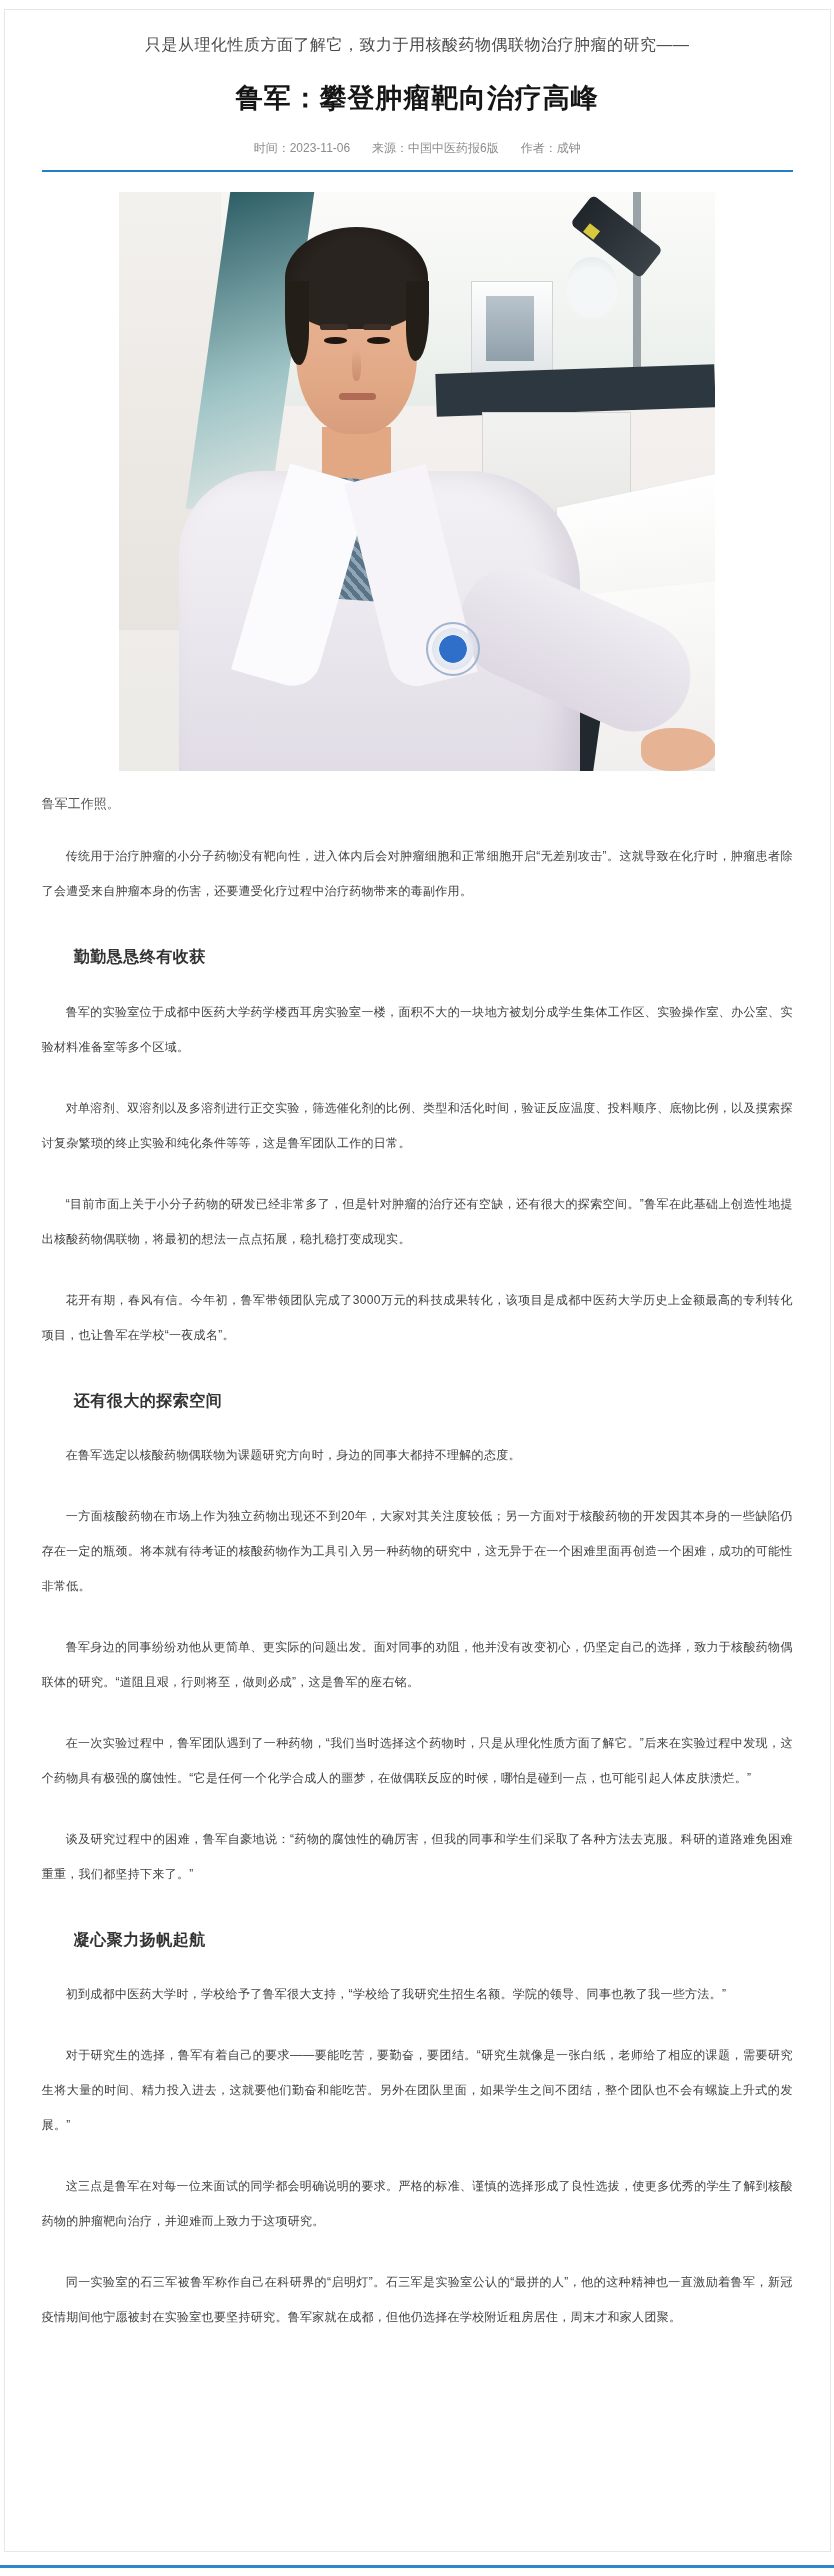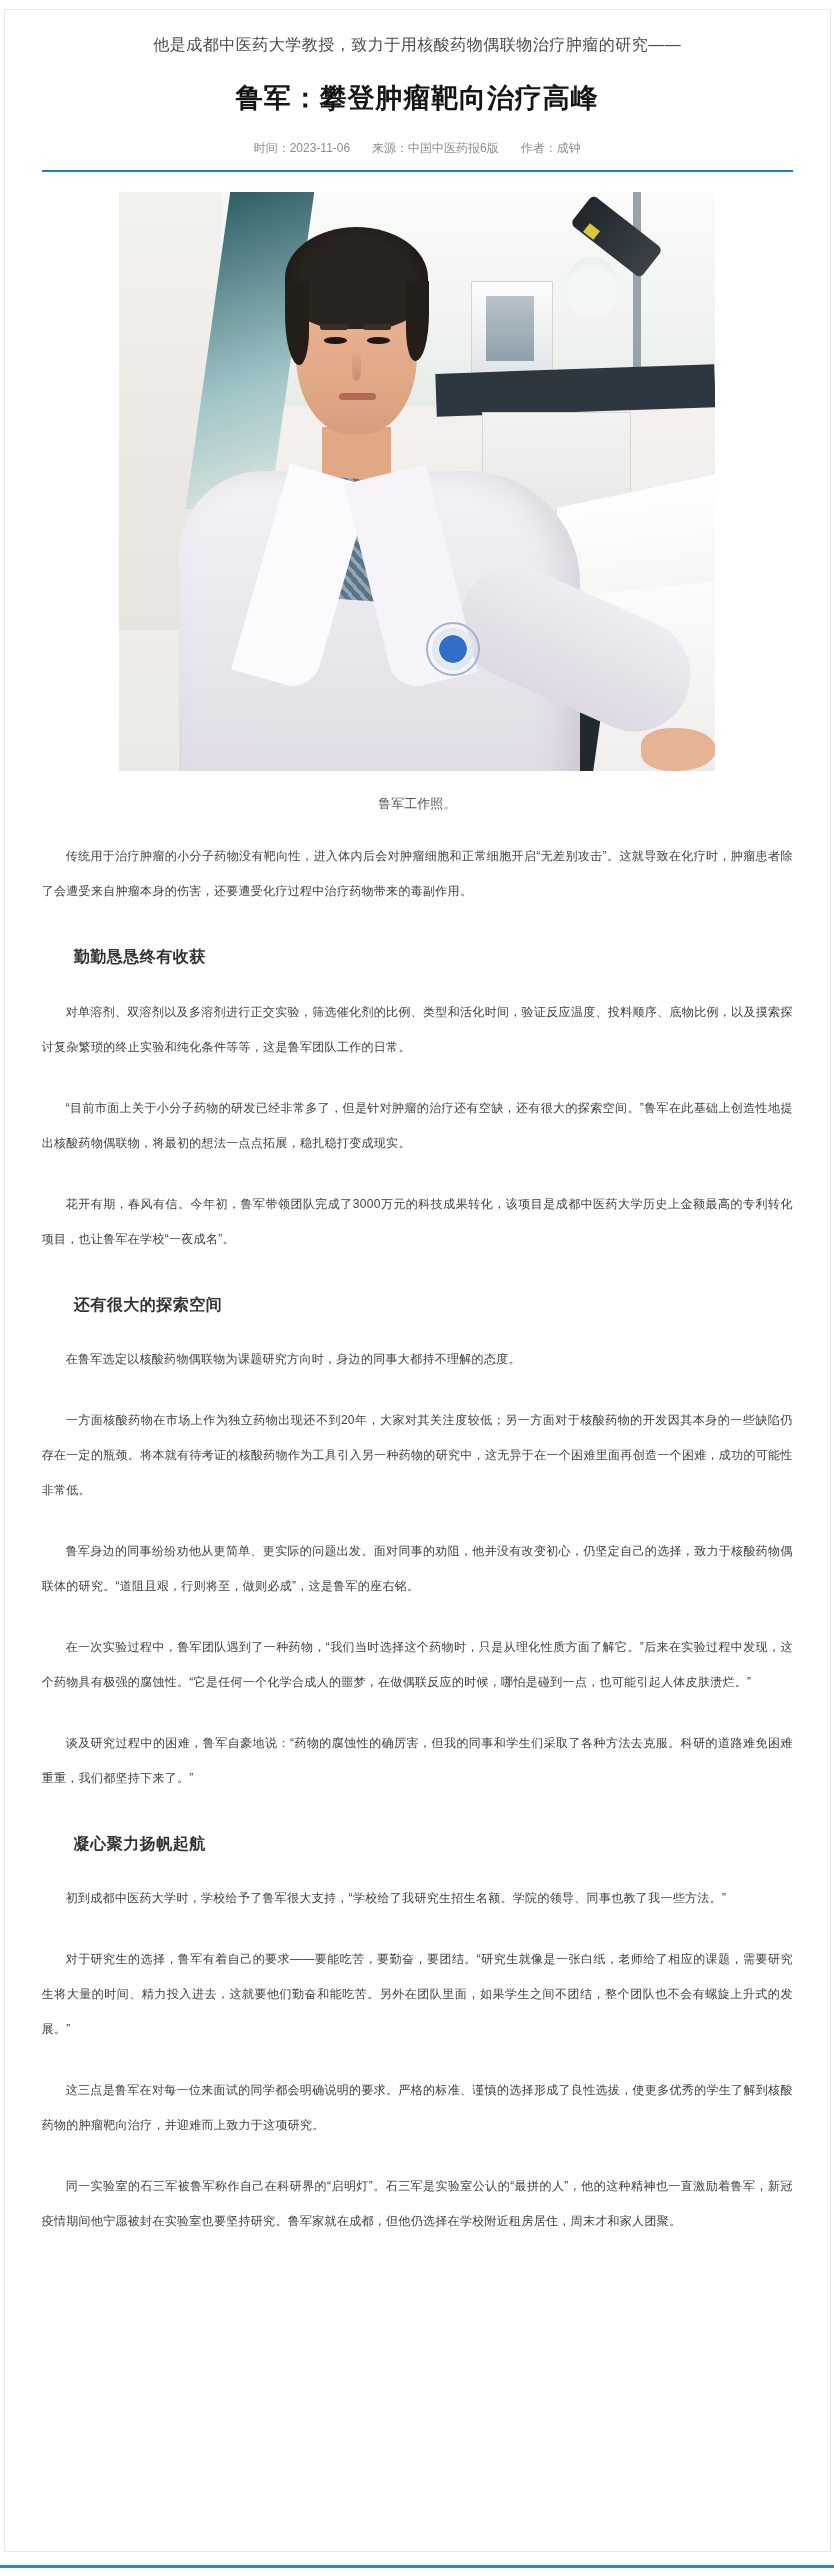--- a/index.html
+++ b/index.html
@@ -58,41 +58,41 @@
   .ph-hair3 { left:287px; top:89px; width:22.4px; height:80px; background:#241e19; border-radius:0 0 60% 40%; }
   .ph-brow-l { left:201px; top:132px; width:28px; height:5.6px; background:#3a2e26; border-radius:2.8px; }
   .ph-brow-r { left:244px; top:132px; width:28px; height:5.6px; background:#3a2e26; border-radius:2.8px; }
   .ph-eye-l { left:205px; top:145px; width:22.4px; height:6.5px; background:#20160f; border-radius:50%; }
   .ph-eye-r { left:248px; top:145px; width:22.4px; height:6.5px; background:#20160f; border-radius:50%; }
   .ph-nose { left:233px; top:157px; width:9.3px; height:32px; background:linear-gradient(180deg,rgba(0,0,0,0),#c98f6e); border-radius:40%; }
   .ph-mouth { left:220px; top:201px; width:37px; height:6.5px; background:#b06a56; border-radius:3.7px; }
   .ph-emblem { left:307px; top:430px; width:54px; height:54px; border-radius:50%;
     background:radial-gradient(circle,#2f6fca 38%,#e8edf4 40%,#dfe6ef 58%,rgba(255,255,255,0) 60%); border:2.8px solid #9fb4cf; }
 
-  .caption { text-align:center; font-size:13px; color:#555; margin-top:24px; }
+  .caption { font-size:13px; color:#555; margin-top:24px; }
 
   
   .article { margin-top:17px; }
   .para {
     font-size:12px; line-height:35px; color:#404040; text-align:justify;
     text-indent:2em; margin-top:26px; letter-spacing:0.3px;
   }
   .sec {
     font-size:16px; line-height:22.4px; font-weight:bold; color:#323232;
     text-indent:2em; margin-top:37px; letter-spacing:0.5px;
   }
 
   .bottom-rule { position:absolute; left:0; top:2565px; width:835px; height:2.8px; background:#2f86c8; }
 </style>
 </head>
 <body>
 
 <div class="frame">
 
-  <div class="kicker">他是成都中医药大学教授，致力于用核酸药物偶联物治疗肿瘤的研究——</div>
+  <div class="kicker">只是从理化性质方面了解它，致力于用核酸药物偶联物治疗肿瘤的研究——</div>
   <h1 class="title">鲁军：攀登肿瘤靶向治疗高峰</h1>
 
   <div class="meta">
     <span>时间：2023-11-06</span>
     <span>来源：中国中医药报6版</span>
     <span>作者：成钟</span>
   </div>
 
   <div class="head-rule"></div>
 
@@ -132,20 +132,21 @@
       <div class="ph-nose"></div>
       <div class="ph-mouth"></div>
     </div>
   </div>
 
   <div class="caption">鲁军工作照。</div>
 
   <div class="article">
     <p class="para">传统用于治疗肿瘤的小分子药物没有靶向性，进入体内后会对肿瘤细胞和正常细胞开启“无差别攻击”。这就导致在化疗时，肿瘤患者除了会遭受来自肿瘤本身的伤害，还要遭受化疗过程中治疗药物带来的毒副作用。</p>
     <h2 class="sec">勤勤恳恳终有收获</h2>
+    <p class="para">鲁军的实验室位于成都中医药大学药学楼西耳房实验室一楼，面积不大的一块地方被划分成学生集体工作区、实验操作室、办公室、实验材料准备室等多个区域。</p>
     <p class="para">对单溶剂、双溶剂以及多溶剂进行正交实验，筛选催化剂的比例、类型和活化时间，验证反应温度、投料顺序、底物比例，以及摸索探讨复杂繁琐的终止实验和纯化条件等等，这是鲁军团队工作的日常。</p>
     <p class="para">“目前市面上关于小分子药物的研发已经非常多了，但是针对肿瘤的治疗还有空缺，还有很大的探索空间。”鲁军在此基础上创造性地提出核酸药物偶联物，将最初的想法一点点拓展，稳扎稳打变成现实。</p>
     <p class="para">花开有期，春风有信。今年初，鲁军带领团队完成了3000万元的科技成果转化，该项目是成都中医药大学历史上金额最高的专利转化项目，也让鲁军在学校“一夜成名”。</p>
     <h2 class="sec">还有很大的探索空间</h2>
     <p class="para">在鲁军选定以核酸药物偶联物为课题研究方向时，身边的同事大都持不理解的态度。</p>
     <p class="para">一方面核酸药物在市场上作为独立药物出现还不到20年，大家对其关注度较低；另一方面对于核酸药物的开发因其本身的一些缺陷仍存在一定的瓶颈。将本就有待考证的核酸药物作为工具引入另一种药物的研究中，这无异于在一个困难里面再创造一个困难，成功的可能性非常低。</p>
     <p class="para">鲁军身边的同事纷纷劝他从更简单、更实际的问题出发。面对同事的劝阻，他并没有改变初心，仍坚定自己的选择，致力于核酸药物偶联体的研究。“道阻且艰，行则将至，做则必成”，这是鲁军的座右铭。</p>
     <p class="para">在一次实验过程中，鲁军团队遇到了一种药物，“我们当时选择这个药物时，只是从理化性质方面了解它。”后来在实验过程中发现，这个药物具有极强的腐蚀性。“它是任何一个化学合成人的噩梦，在做偶联反应的时候，哪怕是碰到一点，也可能引起人体皮肤溃烂。”</p>
     <p class="para">谈及研究过程中的困难，鲁军自豪地说：“药物的腐蚀性的确厉害，但我的同事和学生们采取了各种方法去克服。科研的道路难免困难重重，我们都坚持下来了。”</p>
     <h2 class="sec">凝心聚力扬帆起航</h2>

